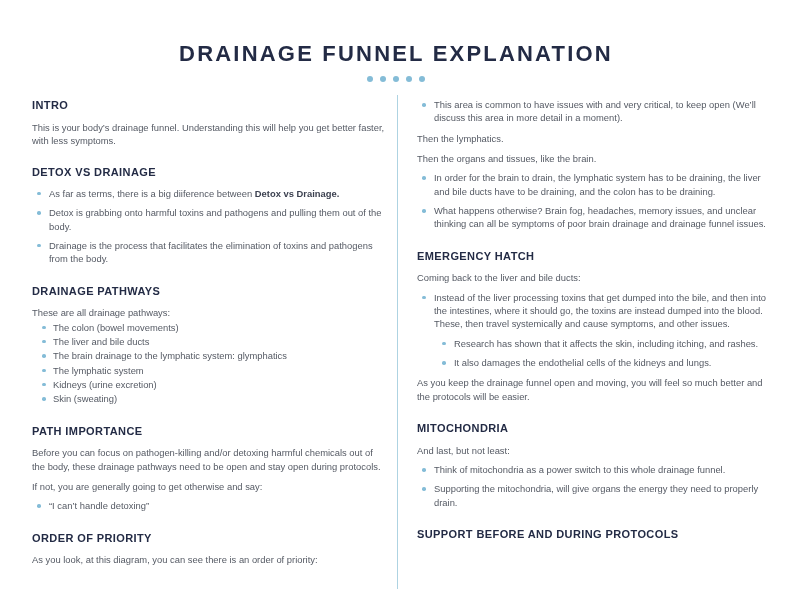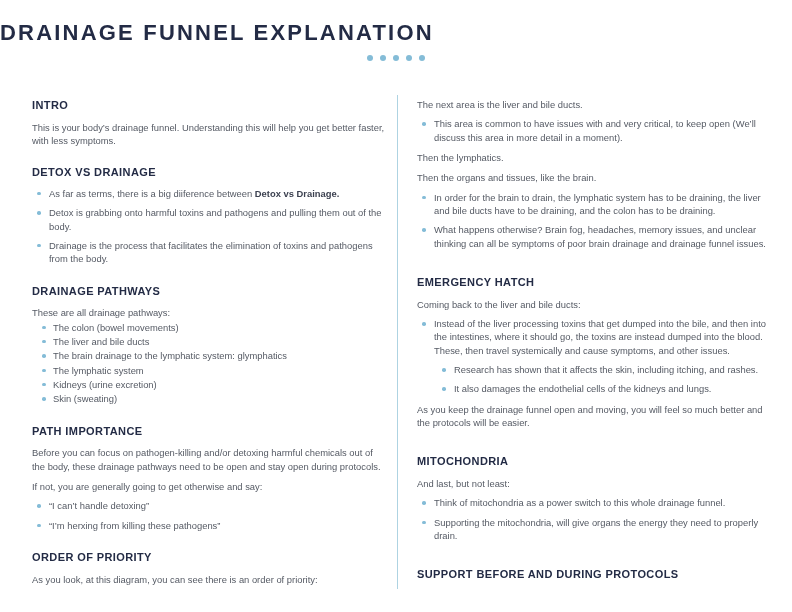--- a/index.html
+++ b/index.html
@@ -12,21 +12,21 @@
   *{ box-sizing:border-box; }
   html,body{ margin:0; padding:0; }
   body{
     width:792px; height:612px;
     background:var(--bg);
     font-family:"Liberation Sans", sans-serif;
     color:var(--body);
   }
   .page{ position:relative; width:792px; height:612px; overflow:hidden; background:var(--bg); }
 
-  .header{ text-align:left; padding-top:20px; }
+  .header{ text-align:center; padding-top:41px; }
   .page-title{
     margin:0;
     font-size:22px;
     font-weight:800;
     letter-spacing:2.2px;
     color:var(--navy);
   }
   .dots{ margin-top:9px; display:flex; justify-content:center; gap:7px; }
   .dot-lg{ width:6px; height:6px; border-radius:50%; background:var(--accent); display:inline-block; }
 
@@ -35,21 +35,21 @@
   .col-left{ left:32px; width:356px; }
   .col-right{ left:417px; width:361px; }
   .divider{ position:absolute; left:397px; top:3px; width:1px; height:494px; background:var(--divider); }
 
   section{ margin:0; }
   .sec-heading{
     font-size:11px; font-weight:800; letter-spacing:0.4px;
     color:var(--navy);
     margin:18px 0 4px 0;
   }
-  .col-right .sec-heading{ margin-top:25px; }
+  .col-right .sec-heading{ margin-top:18px; }
   .col > section:first-child > .sec-heading{ margin-top:6px; }
   .col > section:first-child > .p:first-child{ margin-top:6px; }
 
   .p{ margin:7px 0 0 0; }
   .b1{ position:relative; margin:6px 0 0 0; padding-left:17px; }
   .b2{ position:relative; margin:6px 0 0 20px; padding-left:17px; }
   .li{ position:relative; margin:1px 0 0 7px; padding-left:14px; }
   .dot{
     position:absolute; left:5px; top:5px;
     width:3.5px; height:3.5px; border-radius:50%;
@@ -129,40 +129,35 @@
       </section>
 
       <section>
         <h2 class="sec-heading">PATH IMPORTANCE</h2>
         <div class="p">Before you can focus on pathogen-killing and/or detoxing harmful chemicals out of the body, these drainage pathways need to be open and stay open during protocols.</div>
         <div class="p">If not, you are generally going to get otherwise and say:</div>
         <div class="b1">
           <span class="dot"></span>
           <span>“I can’t handle detoxing”</span>
         </div>
-        <div class="b1">
-          <span class="dot"></span>
-          <span>“I’m herxing from killing these pathogens”</span>
-        </div>
       </section>
 
       <section>
         <h2 class="sec-heading">ORDER OF PRIORITY</h2>
         <div class="p">As you look, at this diagram, you can see there is an order of priority:</div>
 
       </section>
 
     </div>
 
     <div class="divider"></div>
 
     <div class="col col-right">
 
       <section>
-        <div class="p">The next area is the liver and bile ducts.</div>
         <div class="b1">
           <span class="dot"></span>
           <span>This area is common to have issues with and very critical, to keep open (We’ll discuss this area in more detail in a moment).</span>
         </div>
         <div class="p">Then the lymphatics.</div>
         <div class="p">Then the organs and tissues, like the brain.</div>
         <div class="b1">
           <span class="dot"></span>
           <span>In order for the brain to drain, the lymphatic system has to be draining, the liver and bile ducts have to be draining, and the colon has to be draining.</span>
         </div>

